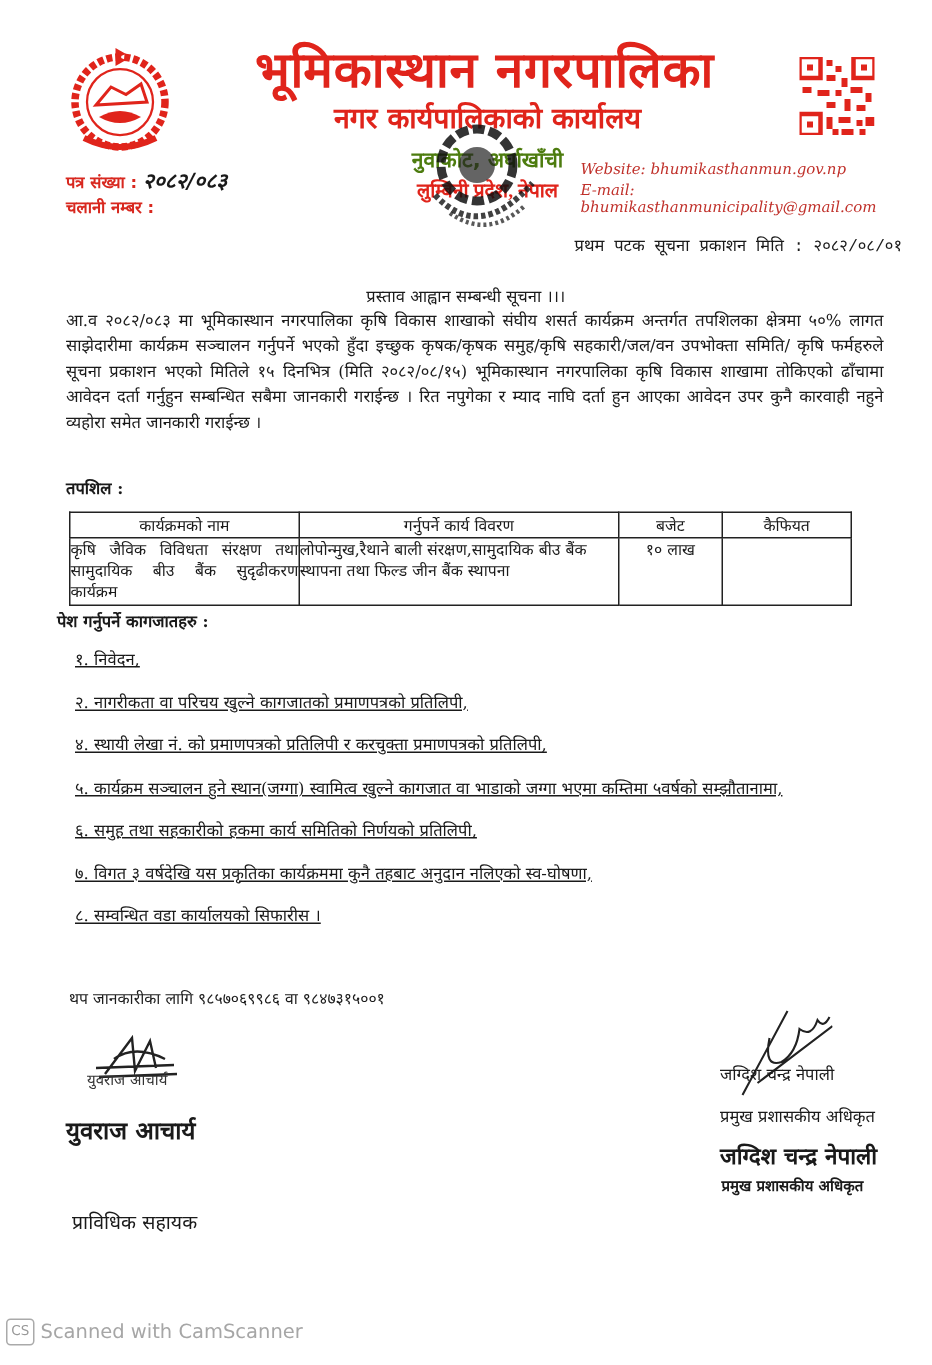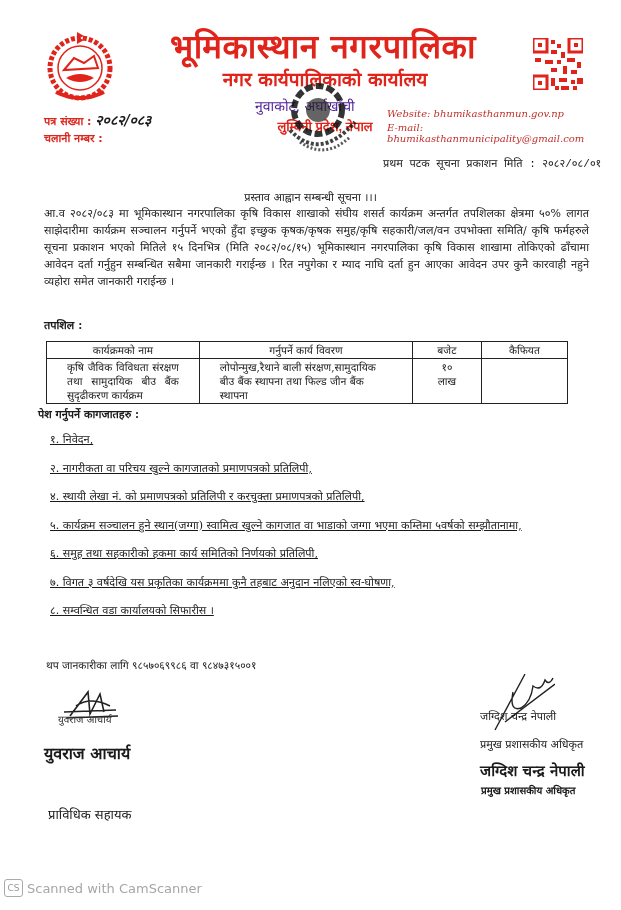--- a/index.html
+++ b/index.html
@@ -5,38 +5,38 @@
   html, body { margin:0; padding:0; }
   body { width:621px; height:910px; background:#ffffff; position:relative; overflow:hidden;
          font-family:"DejaVu Serif", serif; color:#1a1a1a; }
   .abs { position:absolute; }
   
   #logo { left:42px; top:30px; width:76px; height:72px; }
   #title-main { left:128px; top:28px; width:390px; font-family:"DejaVu Sans", sans-serif;
       font-weight:bold; font-size:33px; line-height:38px; color:#e0241b; text-align:center; letter-spacing:0.5px; }
   #title-sub { left:175px; top:67px; width:300px; font-family:"DejaVu Sans", sans-serif; font-weight:bold;
       font-size:19px; line-height:24px; color:#e0241b; text-align:center; }
-  #addr1 { left:255px; top:96px; width:140px; font-family:"DejaVu Sans", sans-serif; font-weight:normal;
-      font-size:14px; color:#4c1d95; }
-  #addr2 { left:255px; top:117px; width:140px; font-family:Liberation Sans, sans-serif; font-weight:bold;
+  #addr1 { left:255px; top:96px; width:140px; font-family:"DejaVu Sans", sans-serif; font-weight:bold;
+      font-size:14px; color:#4d7c0f; text-align:center; }
+  #addr2 { left:255px; top:117px; width:140px; font-family:Liberation Serif, serif; font-weight:bold;
       font-size:13px; color:#e0241b; text-align:center; }
   #qr { left:533px; top:38px; width:50px; height:52px; }
   #website { left:387px; top:108px; font-style:italic; font-size:10px; color:#c0302a; }
   #email { left:387px; top:122px; font-style:italic; font-size:10px; color:#c0302a; }
   #patra { left:44px; top:110px; font-family:"DejaVu Sans", sans-serif; font-weight:bold; font-size:11px; color:#d8281f; }
   #patra-val { font-family:"DejaVu Serif", serif; font-style:italic; font-size:14px; color:#1a1a1a; font-weight:bold; }
   #chalani { left:44px; top:130px; font-family:"DejaVu Sans", sans-serif; font-weight:bold; font-size:11px; color:#d8281f; }
   #stamp { left:280px; top:82px; width:90px; height:80px; }
   #pub-date { left:383px; top:155px; font-size:11px; color:#1a1a1a;font-family:Liberation Mono, monospace; }
   
   #notice-title { left:0; width:621px; top:189px; text-align:center; font-size:11px; }
   #para { left:44px; top:205px; width:545px; font-size:11px; line-height:17px; text-align:justify; }
   #tapashil { left:44px; top:317px; font-size:11px; font-weight:bold; }
   table#prog { position:absolute; left:46px; top:341px; width:522px; border-collapse:collapse; font-size:10.5px; }
-  #prog td, #prog th { border:1.5px solid #222; padding:1px 20px; vertical-align:top; font-weight:normal; }
+  #prog td, #prog th { border:1.5px solid #222; padding:1px 0; vertical-align:top; font-weight:normal; }
   #prog th { text-align:center; height:14px; }
   #prog td { line-height:14px; }
   #docs-heading { left:38px; top:406px; font-size:11px; font-weight:bold; }
   ol#docs { position:absolute; left:50px; top:426px; margin:0; padding:0; list-style:none; font-size:11px;text-decoration:underline; }
   #docs li { height:28.5px; line-height:28.5px; white-space:nowrap; }
   #contact { left:46px; top:658px; font-size:10.5px; }
   
   #sig-left-scribble { left:60px; top:688px; width:60px; height:34px; }
   #sig-left-small { left:58px; top:712px; font-size:10px; color:#333; }
   #sig-left-name { left:44px; top:742px; font-family:"DejaVu Sans", sans-serif; font-weight:bold; font-size:16px; }

